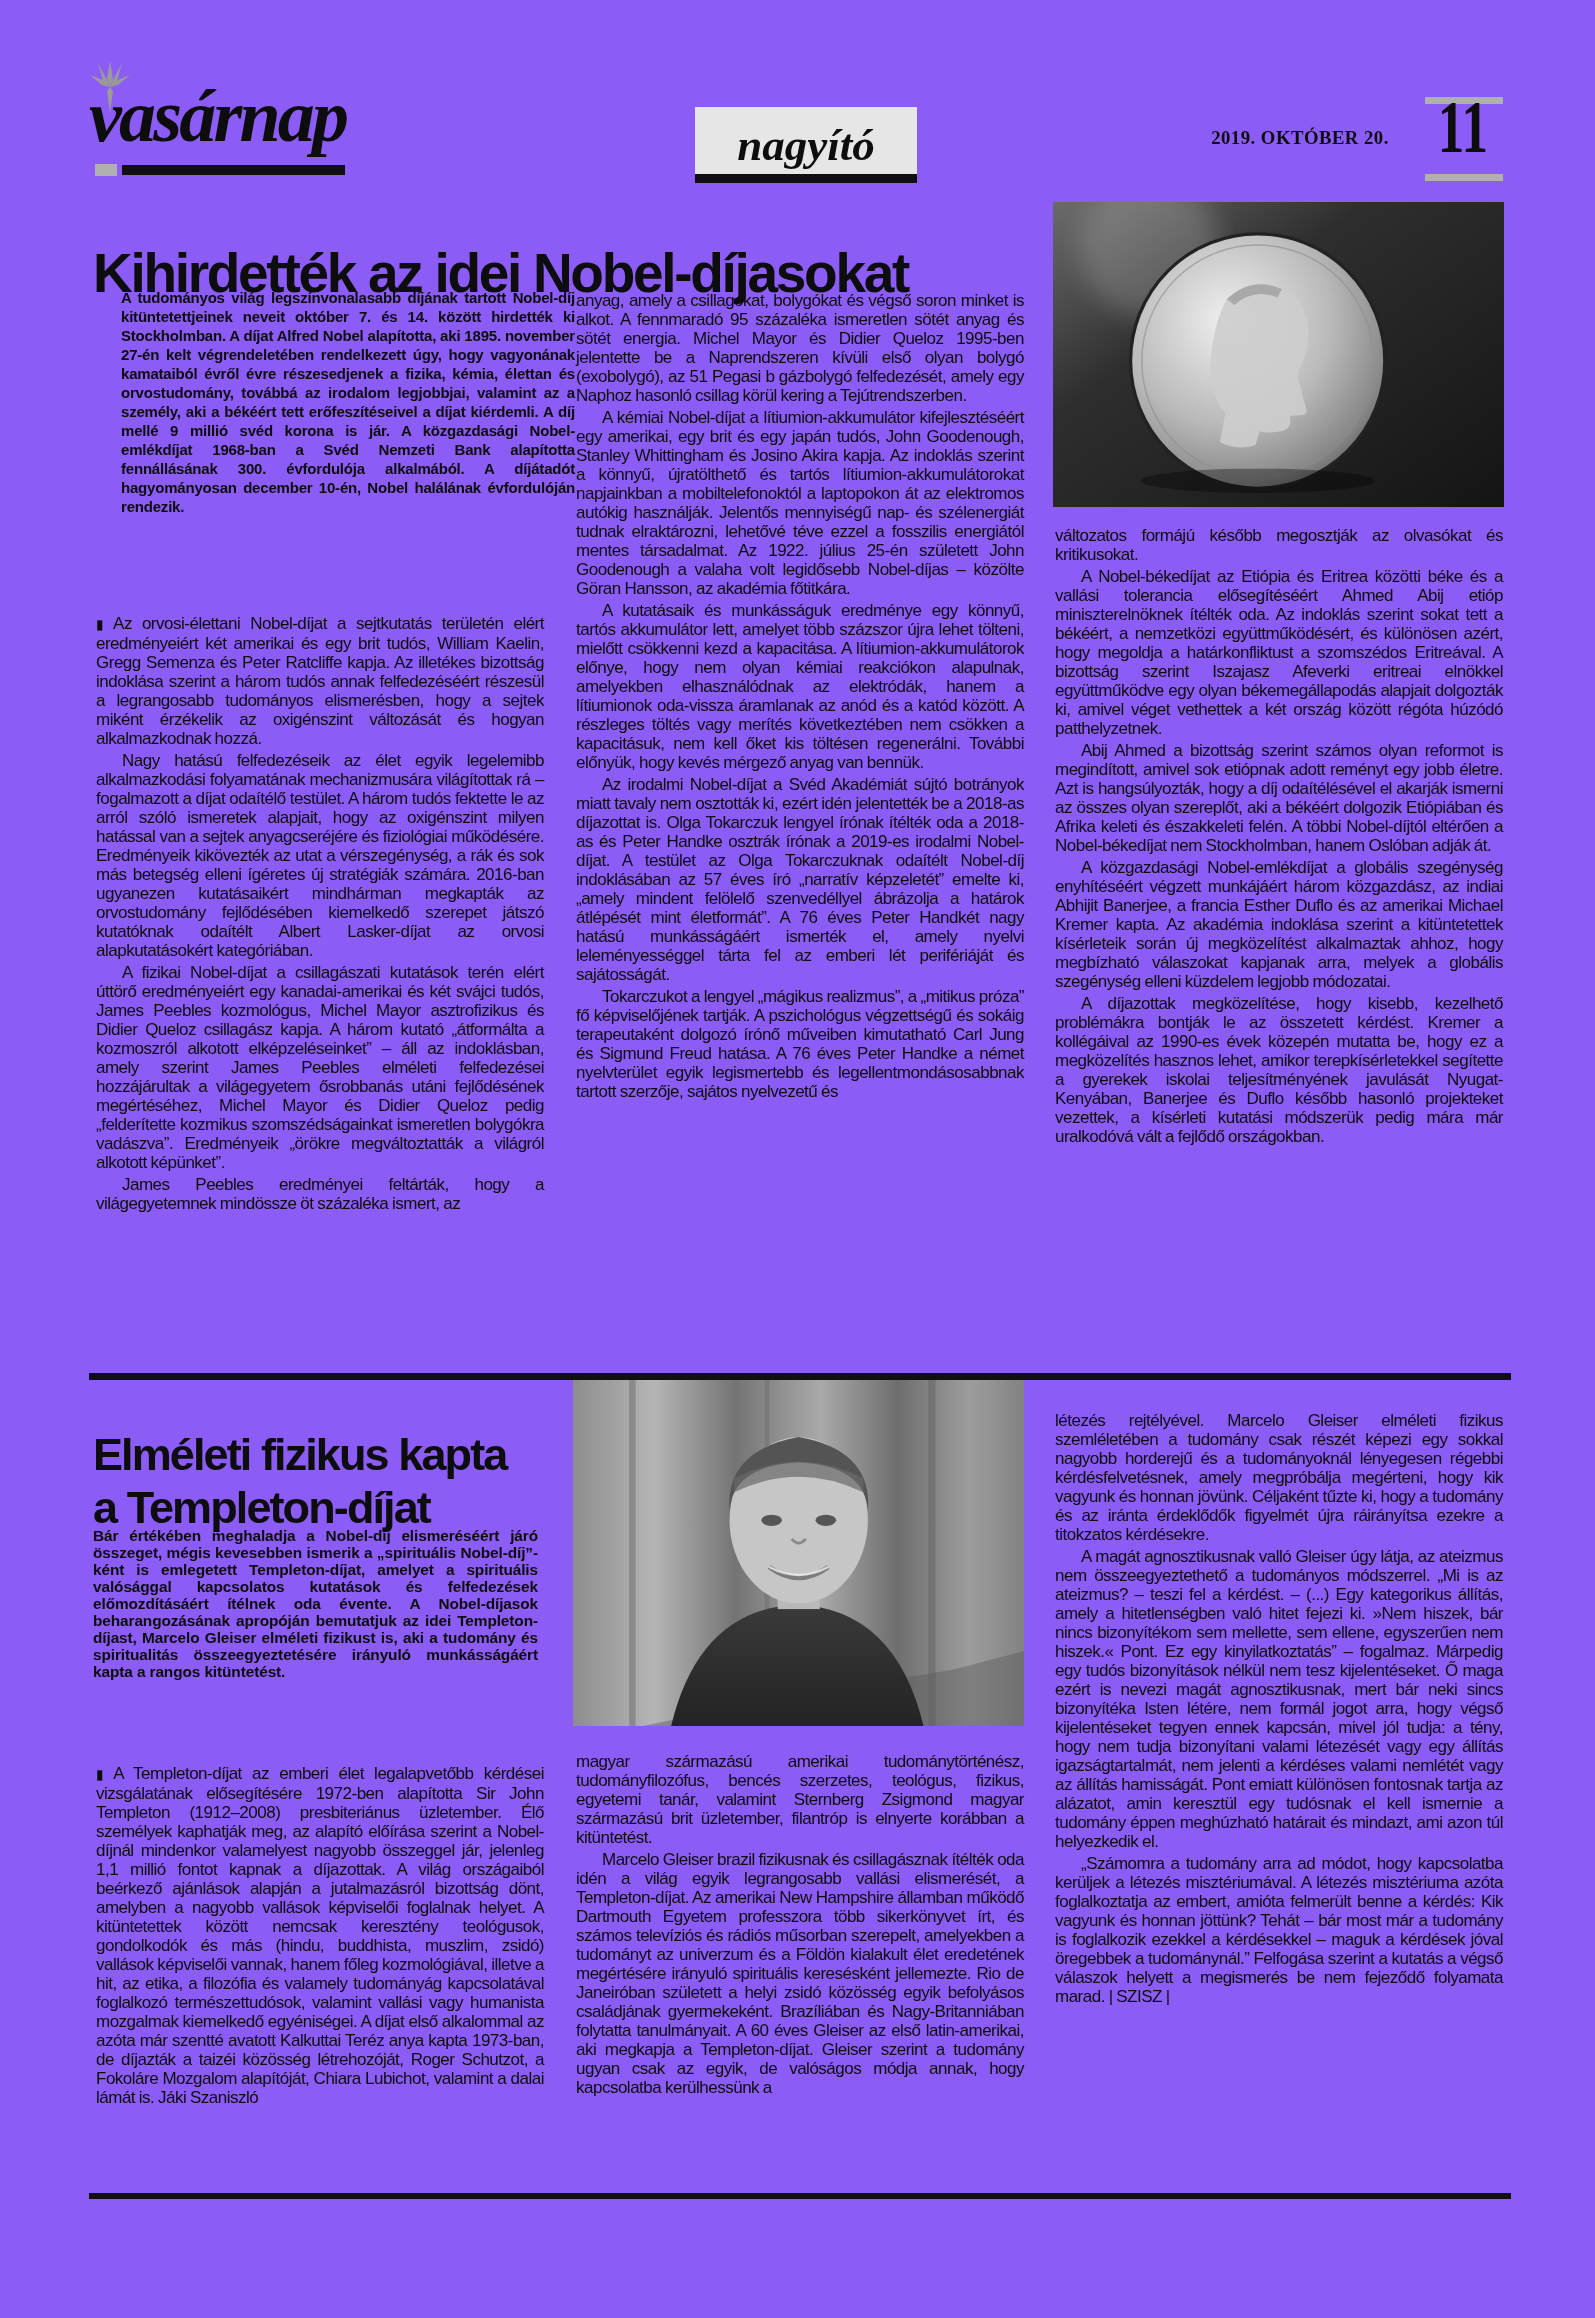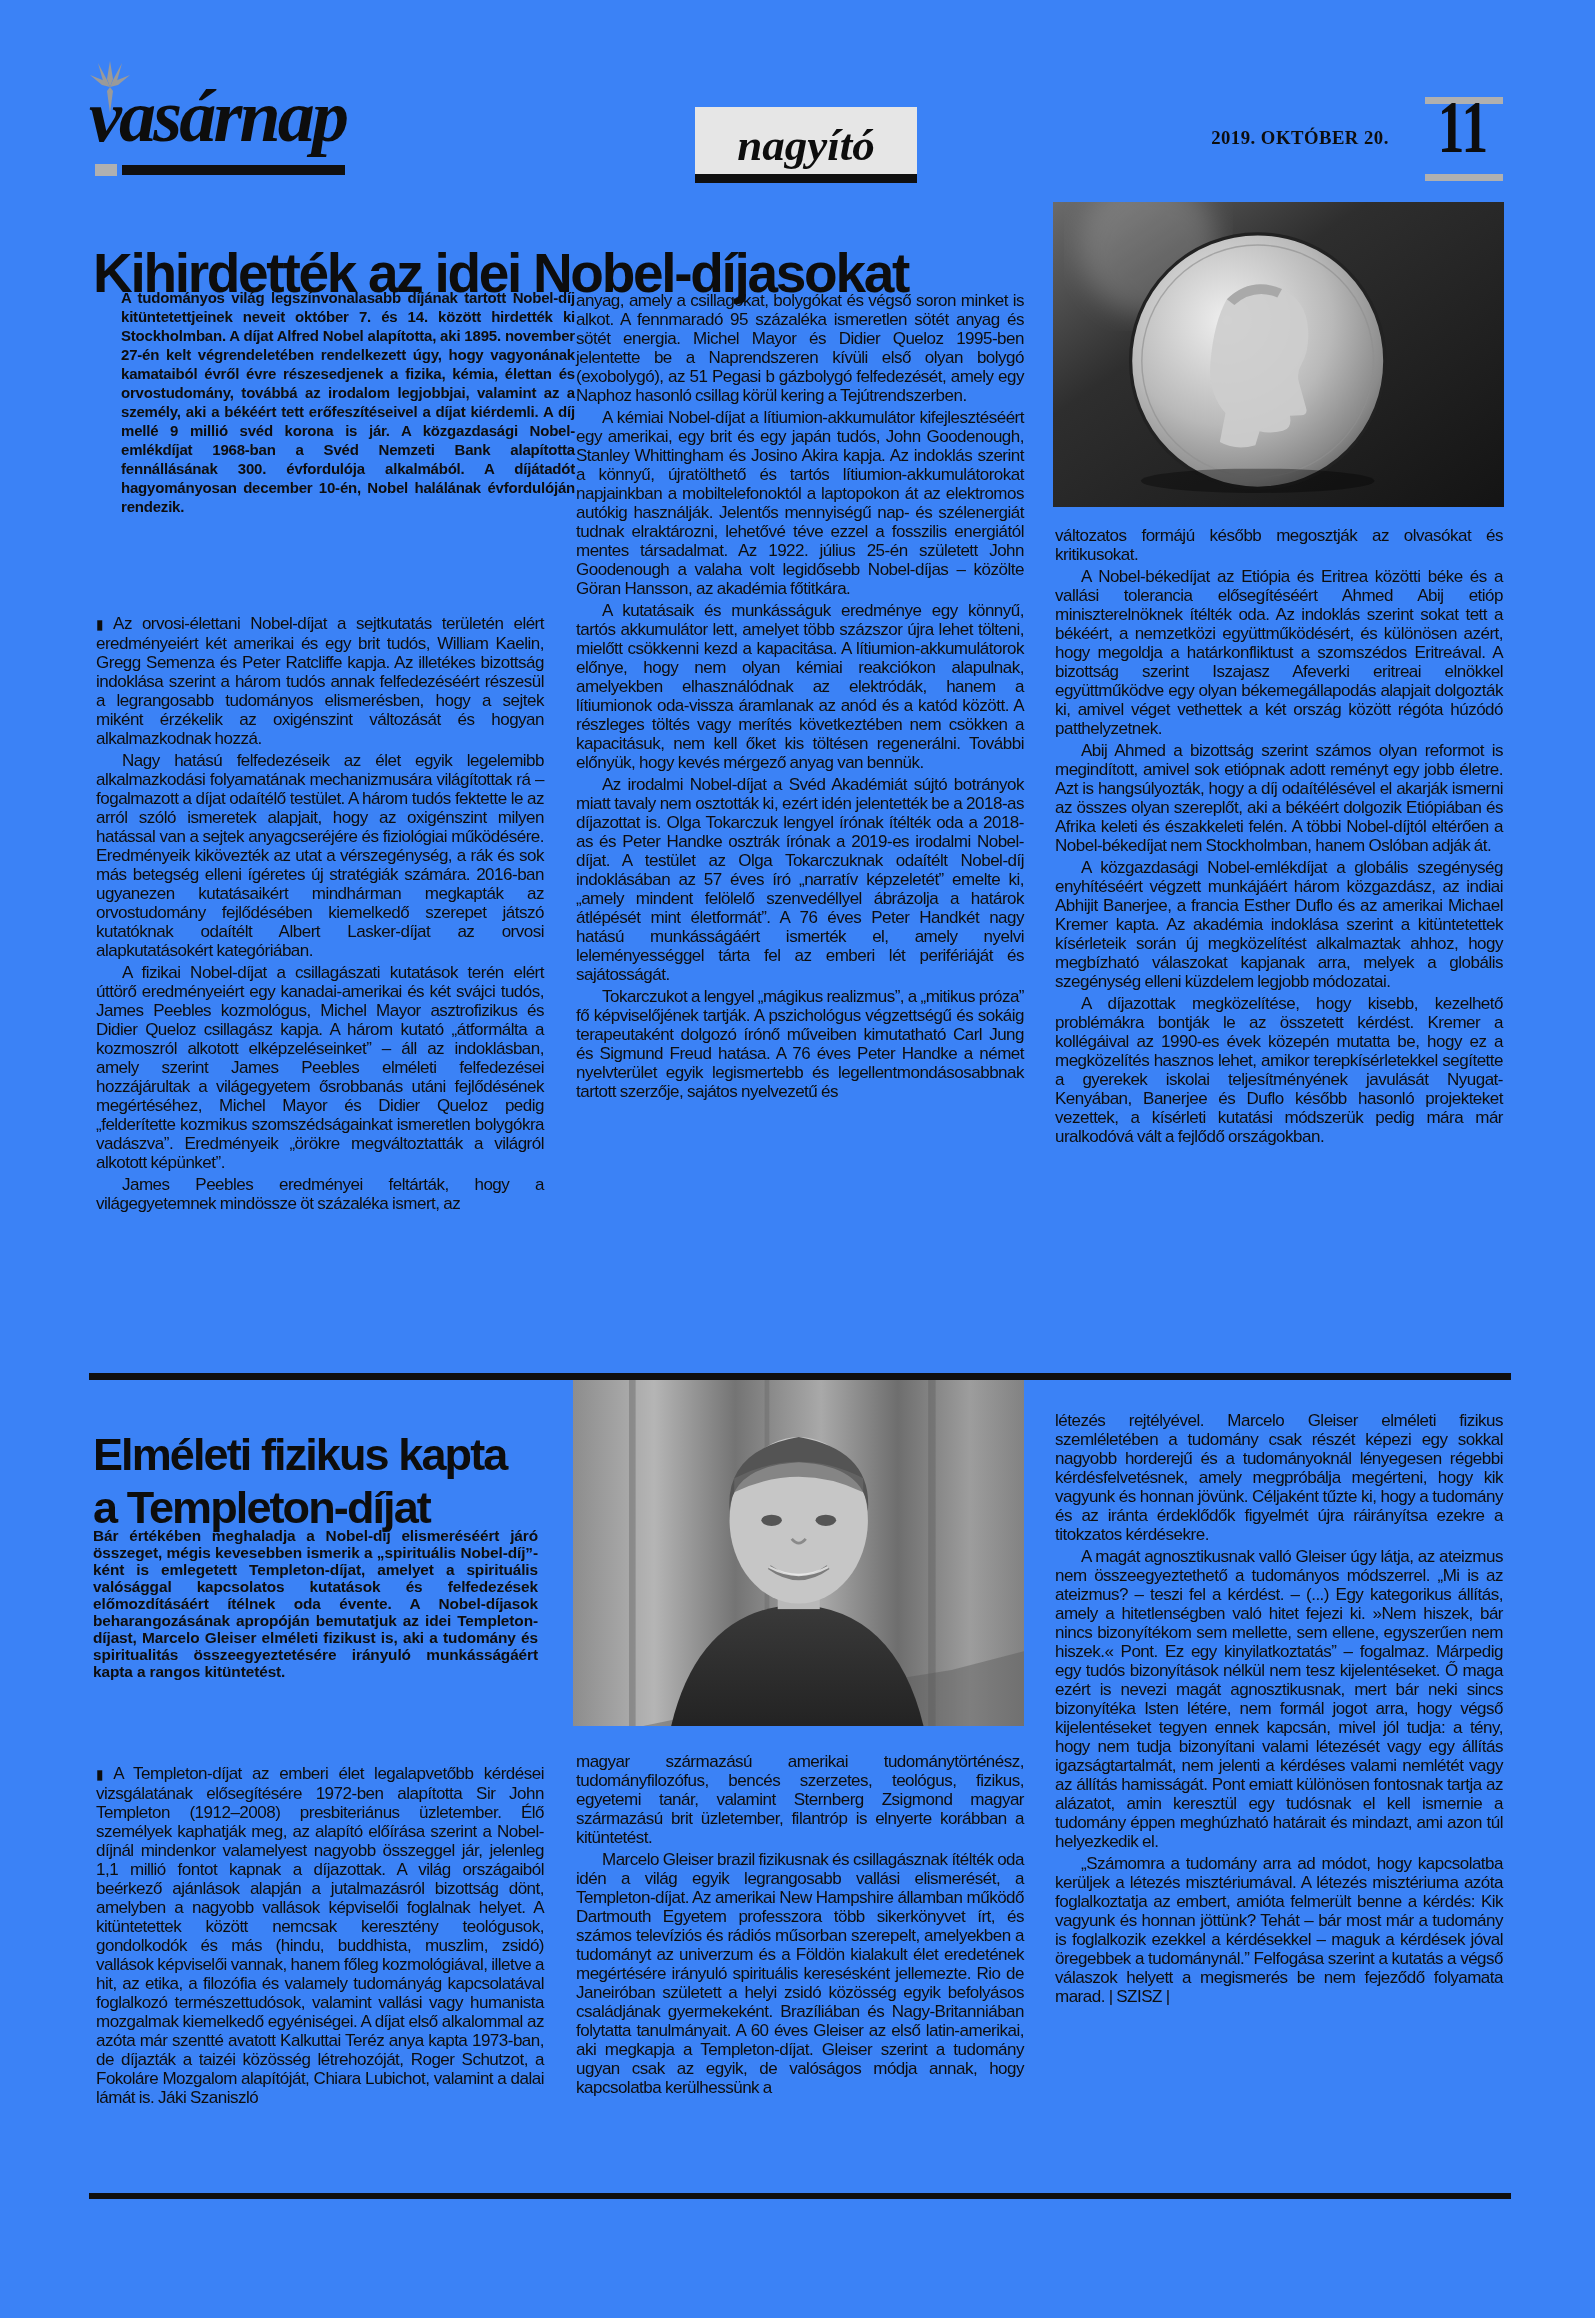--- a/index.html
+++ b/index.html
@@ -1,16 +1,16 @@
 <!DOCTYPE html>
 <html lang="hu" style="font-size:7.5px"><head>
 <meta charset="utf-8">
 <style>
   html,body{margin:0;padding:0;background:#888;}
-  .page{position:relative;width:1595px;height:2319px;background:#3b82f6;
+  .page{position:relative;width:1595px;height:2319px;background:#8b5cf6;
         font-family:"Liberation Sans",sans-serif;color:#0d0d0d;overflow:hidden;}
   
   .logo-wrap{position:absolute;left:89px;top:79px;width:355px;height:103px;}
   .logo-text{font-family:"Liberation Serif",serif;font-style:italic;font-weight:bold;
              font-size:74px;letter-spacing:-2.8px;line-height:1;}
   .sparkle{position:absolute;left:0.9px;top:-18px;width:40px;height:52px;}
   .logo-bar{position:absolute;left:122px;top:165px;width:223px;height:10.3px;background:#101010;}
   .logo-sq{position:absolute;left:95px;top:164px;width:22.4px;height:12px;background:#b0b0b0;}
   .nagyito-box{position:absolute;left:695px;top:107px;width:222px;height:76px;background:#e6e6e6;
                display:flex;align-items:center;justify-content:center;}

